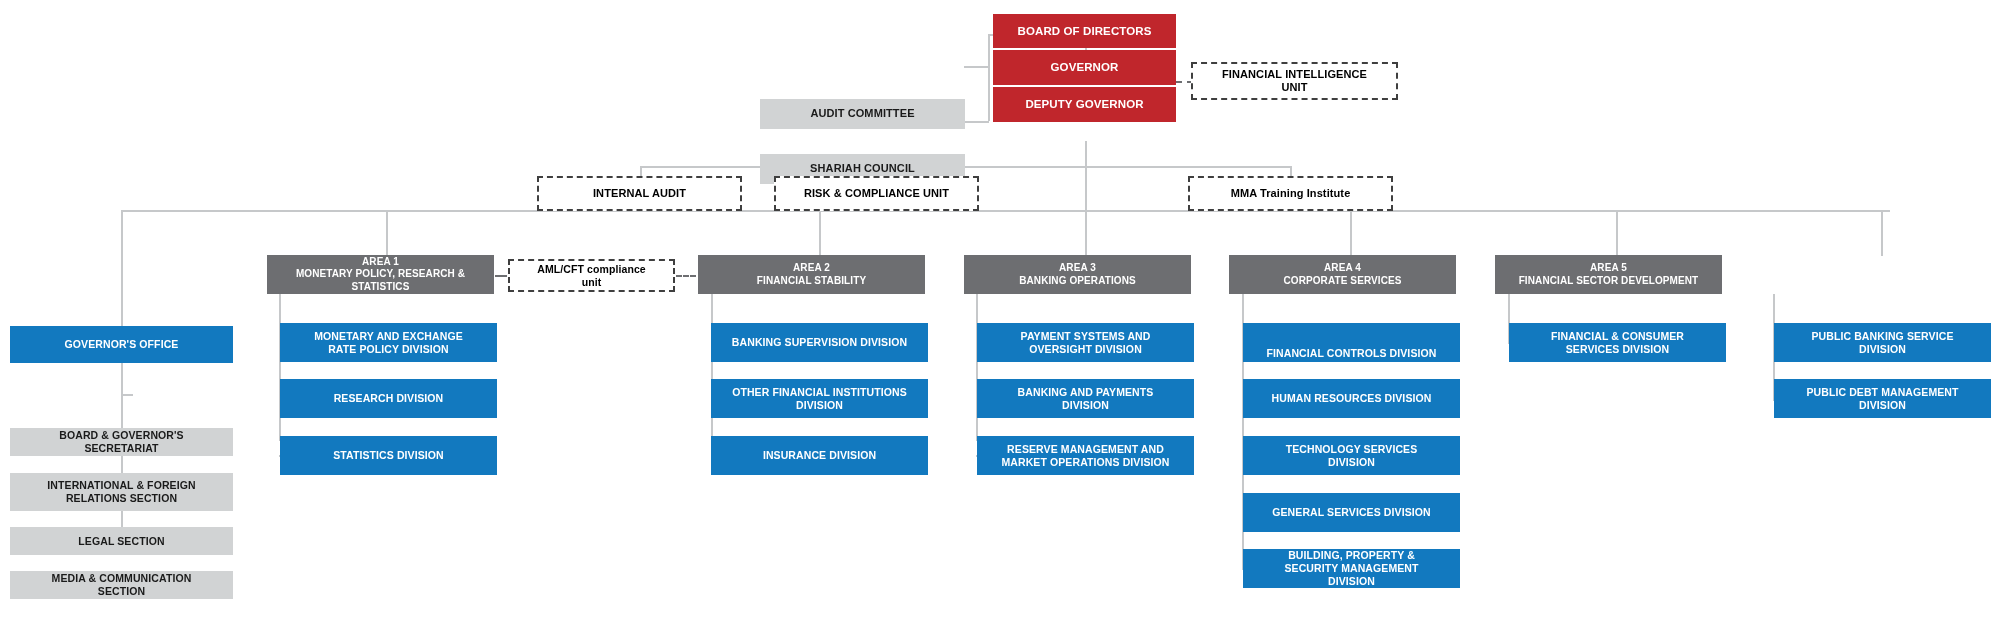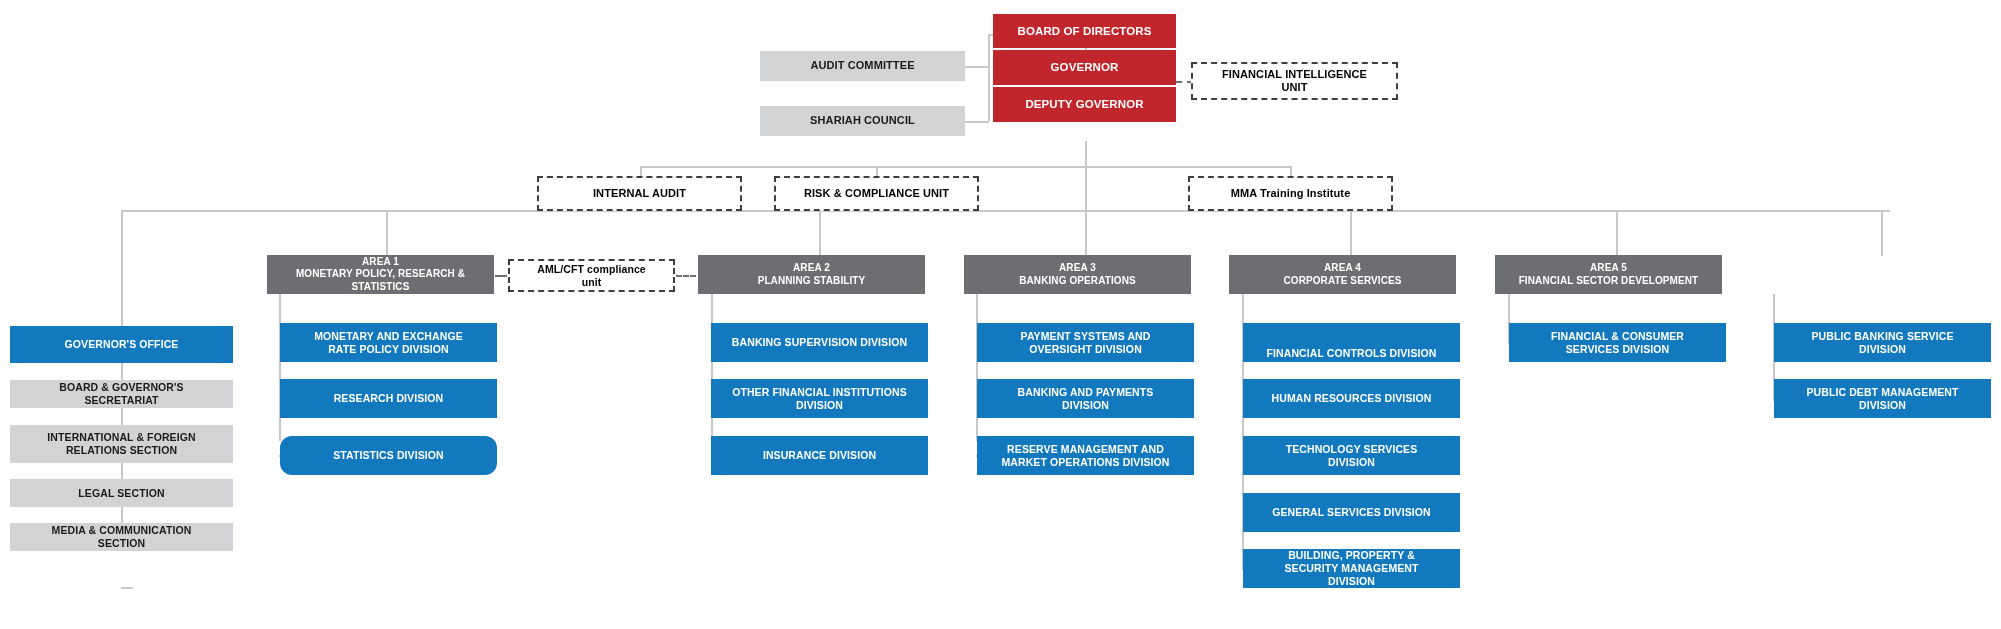--- a/index.html
+++ b/index.html
@@ -25,21 +25,21 @@
     justify-content: center;
     text-align: center;
     line-height: 1.22;
     font-weight: bold;
     letter-spacing: 0.1px;
     padding: 2px 20px;
     z-index: 5;
   }
 
   .node-red   { background: #c0262c; color: #ffffff; }
-  .node-gray  { background: #d1d3d4; color: #1a1a1a; }
+  .node-gray  { background: #d1d3d4; color: #1a1a1a; margin-top: 48px; }
   .node-dgray { background: #6d6e71; color: #ffffff; }
   .node-blue  { background: #1279bf; color: #ffffff; }
   .node-dash  {
     background: #ffffff;
     color: #000000;
     border: 2px dashed #3f3f3f;
   }
 
   
   .line {
@@ -190,31 +190,31 @@
   <div class="node node-dgray" style="left:267px; top:255px; width:227px; height:39px; font-size:10px; flex-direction:column;">
     <span class="lbl">AREA 1</span>
     <span class="lbl">MONETARY POLICY, RESEARCH &amp; STATISTICS</span>
   </div>
   <div class="node node-blue" style="left:280px; top:323px; width:217px; height:39px; font-size:10.5px;">
     <span class="lbl">MONETARY AND EXCHANGE RATE POLICY DIVISION</span>
   </div>
   <div class="node node-blue" style="left:280px; top:379px; width:217px; height:39px; font-size:10.5px;">
     <span class="lbl">RESEARCH DIVISION</span>
   </div>
-  <div class="node node-blue" style="left:280px; top:436px; width:217px; height:39px; font-size:10.5px;border-radius:12px;">
+  <div class="node node-blue" style="left:280px; top:436px; width:217px; height:39px; font-size:10.5px;">
     <span class="lbl">STATISTICS DIVISION</span>
   </div>
 
   <div class="node node-dash" style="left:508px; top:259px; width:167px; height:33px; font-size:10.5px;">
     <span class="lbl">AML/CFT compliance unit</span>
   </div>
 
   <div class="node node-dgray" style="left:698px; top:255px; width:227px; height:39px; font-size:10px; flex-direction:column;">
     <span class="lbl">AREA 2</span>
-    <span class="lbl">PLANNING STABILITY</span>
+    <span class="lbl">FINANCIAL STABILITY</span>
   </div>
   <div class="node node-blue" style="left:711px; top:323px; width:217px; height:39px; font-size:10.5px;">
     <span class="lbl">BANKING SUPERVISION DIVISION</span>
   </div>
   <div class="node node-blue" style="left:711px; top:379px; width:217px; height:39px; font-size:10.5px;">
     <span class="lbl">OTHER FINANCIAL INSTITUTIONS DIVISION</span>
   </div>
   <div class="node node-blue" style="left:711px; top:436px; width:217px; height:39px; font-size:10.5px;">
     <span class="lbl">INSURANCE DIVISION</span>
   </div>

